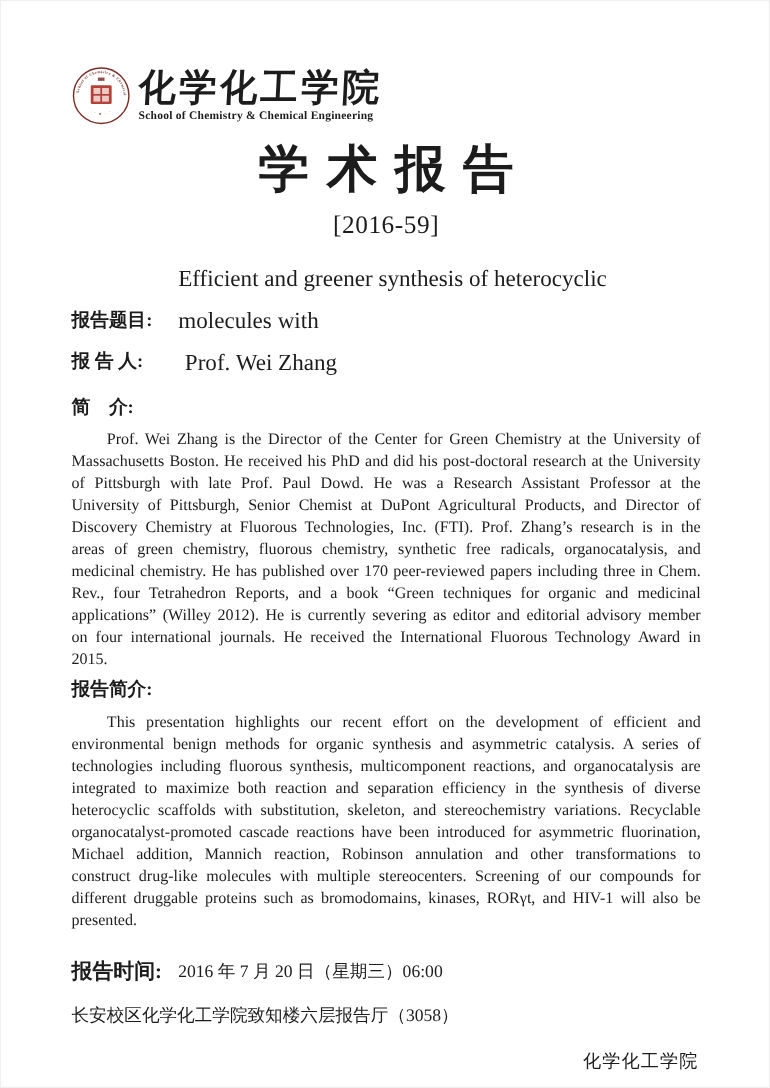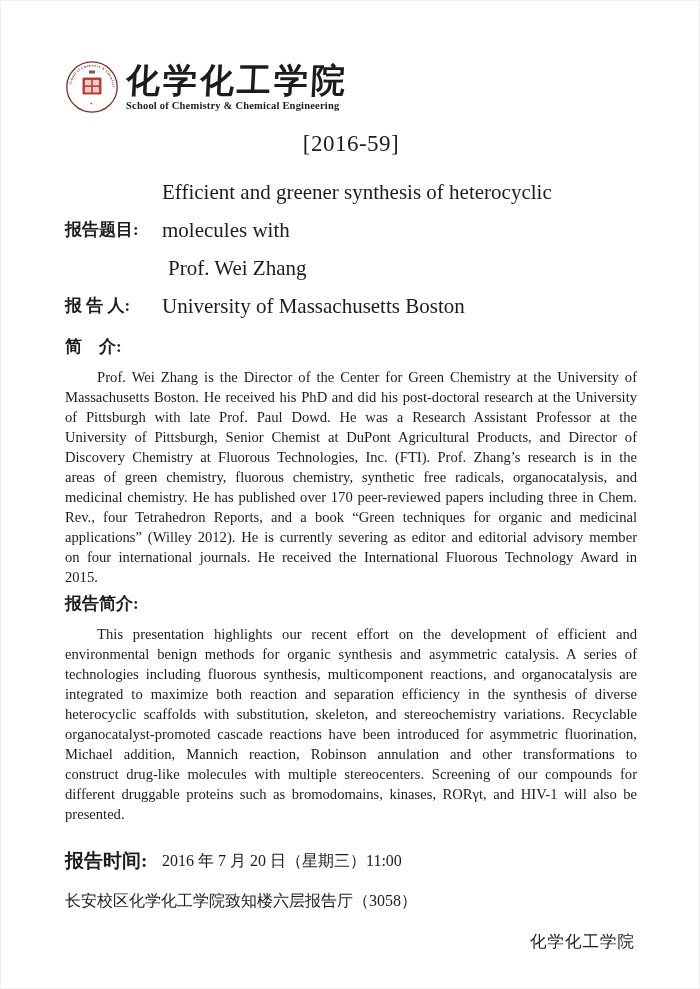--- a/index.html
+++ b/index.html
@@ -106,47 +106,47 @@
       <rect x="27.8" y="20" width="6.2" height="5.4" fill="#f3d9d4" opacity="0.9"></rect>
       <rect x="20" y="27" width="6.2" height="5.4" fill="#f3d9d4" opacity="0.9"></rect>
       <rect x="27.8" y="27" width="6.2" height="5.4" fill="#f3d9d4" opacity="0.9"></rect>
     </svg>
     <div class="logo-names">
       <div class="school-cn">化学化工学院</div>
       <div class="school-en">School of Chemistry &amp; Chemical Engineering</div>
     </div>
   </div>
 
+  <div class="main-title">学术报告</div>
 
   <div class="report-number">[2016-59]</div>
 
   <div class="row mt-topic">
     <div class="row-label">报告题目:</div>
     <div class="row-value">
       <div class="vline">Efficient and greener synthesis of heterocyclic molecules with</div>
     </div>
   </div>
 
   <div class="row mt-speaker">
     <div class="row-label">报 告 人:</div>
     <div class="row-value">
       <div class="vline" style="padding-left:6px;">Prof. Wei Zhang</div>
-      <div class="vline">University of Massachusetts Boston</div>
     </div>
   </div>
 
   <div class="section-head bio-head">简　介:</div>
   <p class="para">Prof. Wei Zhang is the Director of the Center for Green Chemistry at the University of Massachusetts Boston. He received his PhD and did his post-doctoral research at the University of Pittsburgh with late Prof. Paul Dowd. He was a Research Assistant Professor at the University of Pittsburgh, Senior Chemist at DuPont Agricultural Products, and Director of Discovery Chemistry at Fluorous Technologies, Inc. (FTI). Prof. Zhang’s research is in the areas of green chemistry, fluorous chemistry, synthetic free radicals, organocatalysis, and medicinal chemistry. He has published over 170 peer-reviewed papers including three in Chem. Rev., four Tetrahedron Reports, and a book “Green techniques for organic and medicinal applications” (Willey 2012). He is currently severing as editor and editorial advisory member on four international journals. He received the International Fluorous Technology Award in 2015.</p>
 
   <div class="section-head abs-head">报告简介:</div>
   <p class="para">This presentation highlights our recent effort on the development of efficient and environmental benign methods for organic synthesis and asymmetric catalysis. A series of technologies including fluorous synthesis, multicomponent reactions, and organocatalysis are integrated to maximize both reaction and separation efficiency in the synthesis of diverse heterocyclic scaffolds with substitution, skeleton, and stereochemistry variations. Recyclable organocatalyst-promoted cascade reactions have been introduced for asymmetric fluorination, Michael addition, Mannich reaction, Robinson annulation and other transformations to construct drug-like molecules with multiple stereocenters. Screening of our compounds for different druggable proteins such as bromodomains, kinases, RORγt, and HIV-1 will also be presented.</p>
 
   <div class="row when-row">
     <div class="row-label">报告时间:</div>
-    <div class="row-value">2016 年 7 月 20 日（星期三）11:00</div>
+    <div class="row-value">2016 年 7 月 20 日（星期三）06:00</div>
   </div>
 
   <div class="row where-row">
     <div class="row-value">长安校区化学化工学院致知楼六层报告厅（3058）</div>
   </div>
 
   <div class="signature">
     <div class="sig-org">化学化工学院</div>
 
   </div>

